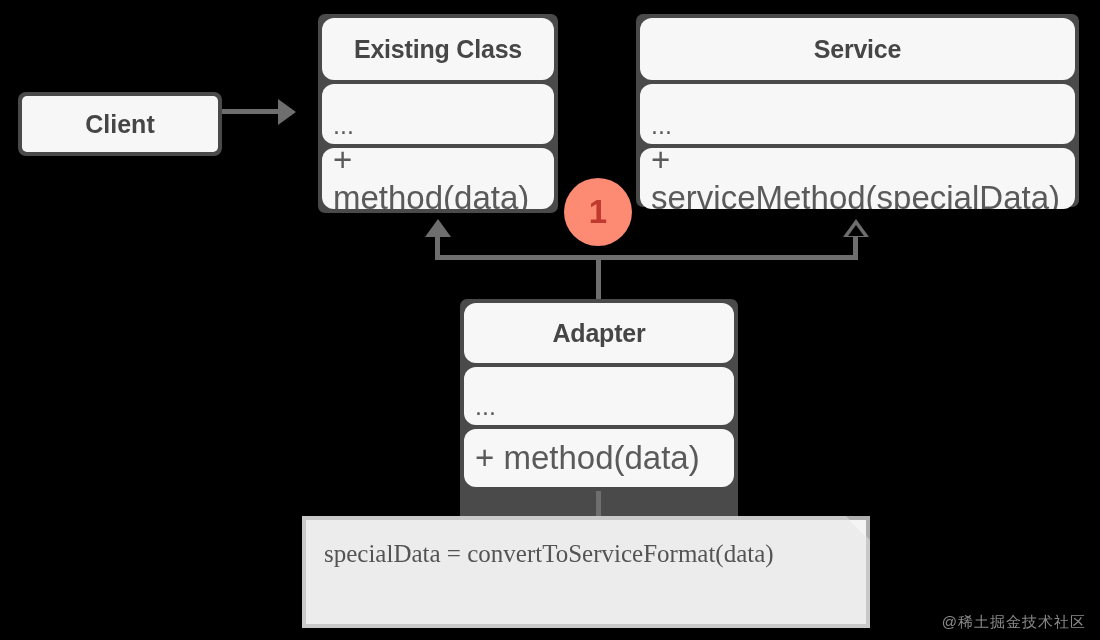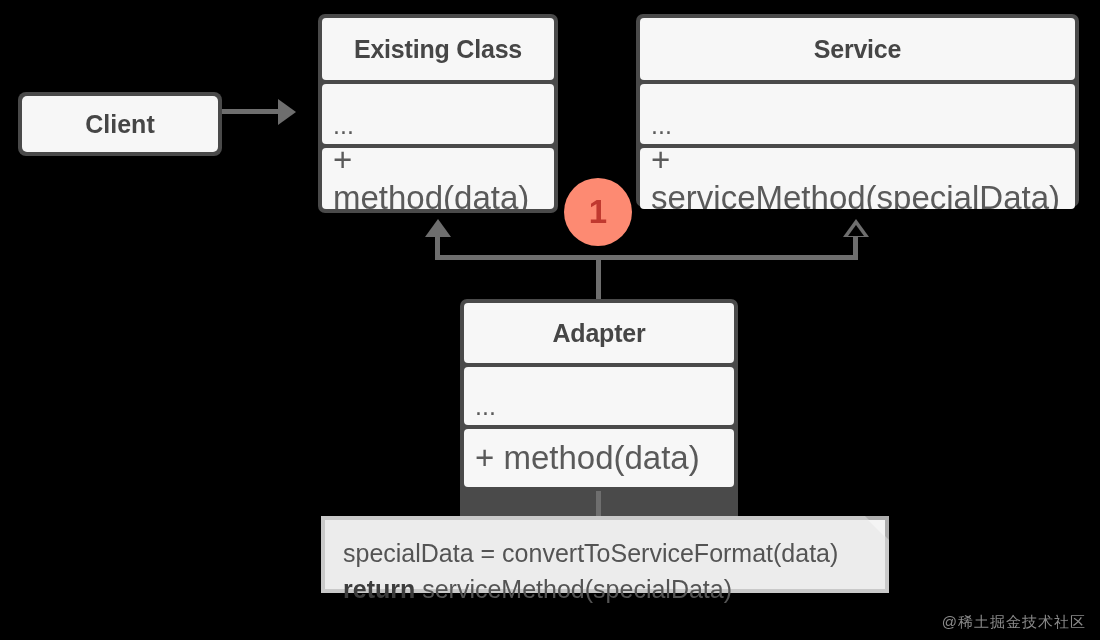--- a/index.html
+++ b/index.html
@@ -22,21 +22,21 @@
   .uml-box {
     position: absolute;
     box-sizing: border-box;
     background: #4a4a4a;
     border-radius: 7px;
     padding: 4px;
   }
   .uml-compartment {
     box-sizing: border-box;
     background: #f7f7f7;
-    border-radius: 4px;
+    border-radius: 12px;
     display: flex;
     align-items: center;
     overflow: hidden;
   }
   .uml-compartment + .uml-compartment {
     margin-top: 4px;
   }
   .uml-title {
     justify-content: center;
     font-weight: bold;
@@ -224,24 +224,23 @@
   </div>
 
   <div class="uml-box" style="left:460px; top:299px; width:278px; height:224px;">
     <div class="uml-compartment uml-title" style="height:60px;">Adapter</div>
     <div class="uml-compartment uml-attrs" style="height:58px;">...</div>
     <div class="uml-compartment uml-ops" style="height:58px;">+ method(data)</div>
   </div>
 
   <div class="line-v" style="left:596px; top:491px; height:28px;"></div>
 
-  <div class="note" style="left:321px; top:516px; width:568px; height:77px;">
+  <div class="note" style="left:302px; top:516px; width:568px; height:112px;font-family:Liberation Serif, serif;">
     <div class="note-inner">
       <div>specialData = convertToServiceFormat(data)</div>
-      <div><b>return</b><span> serviceMethod(specialData)</span></div>
     </div>
     <div class="note-fold"></div>
     <div class="note-fold-in"></div>
   </div>
 
   <div class="watermark" style="right:14px; bottom:8px;">@稀土掘金技术社区</div>
 
 </div>
 
 </body></html>

